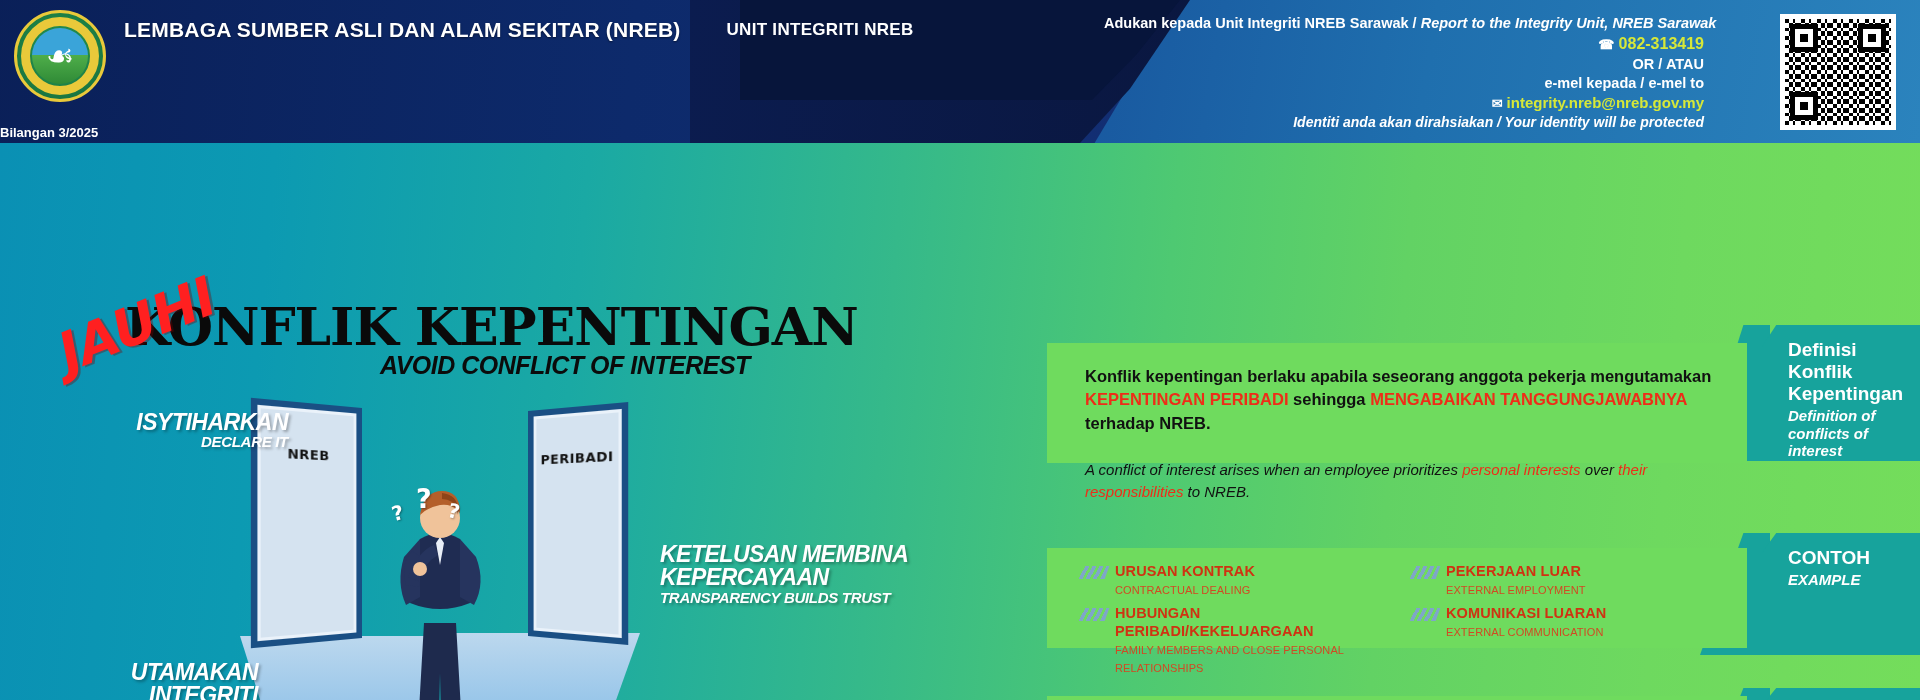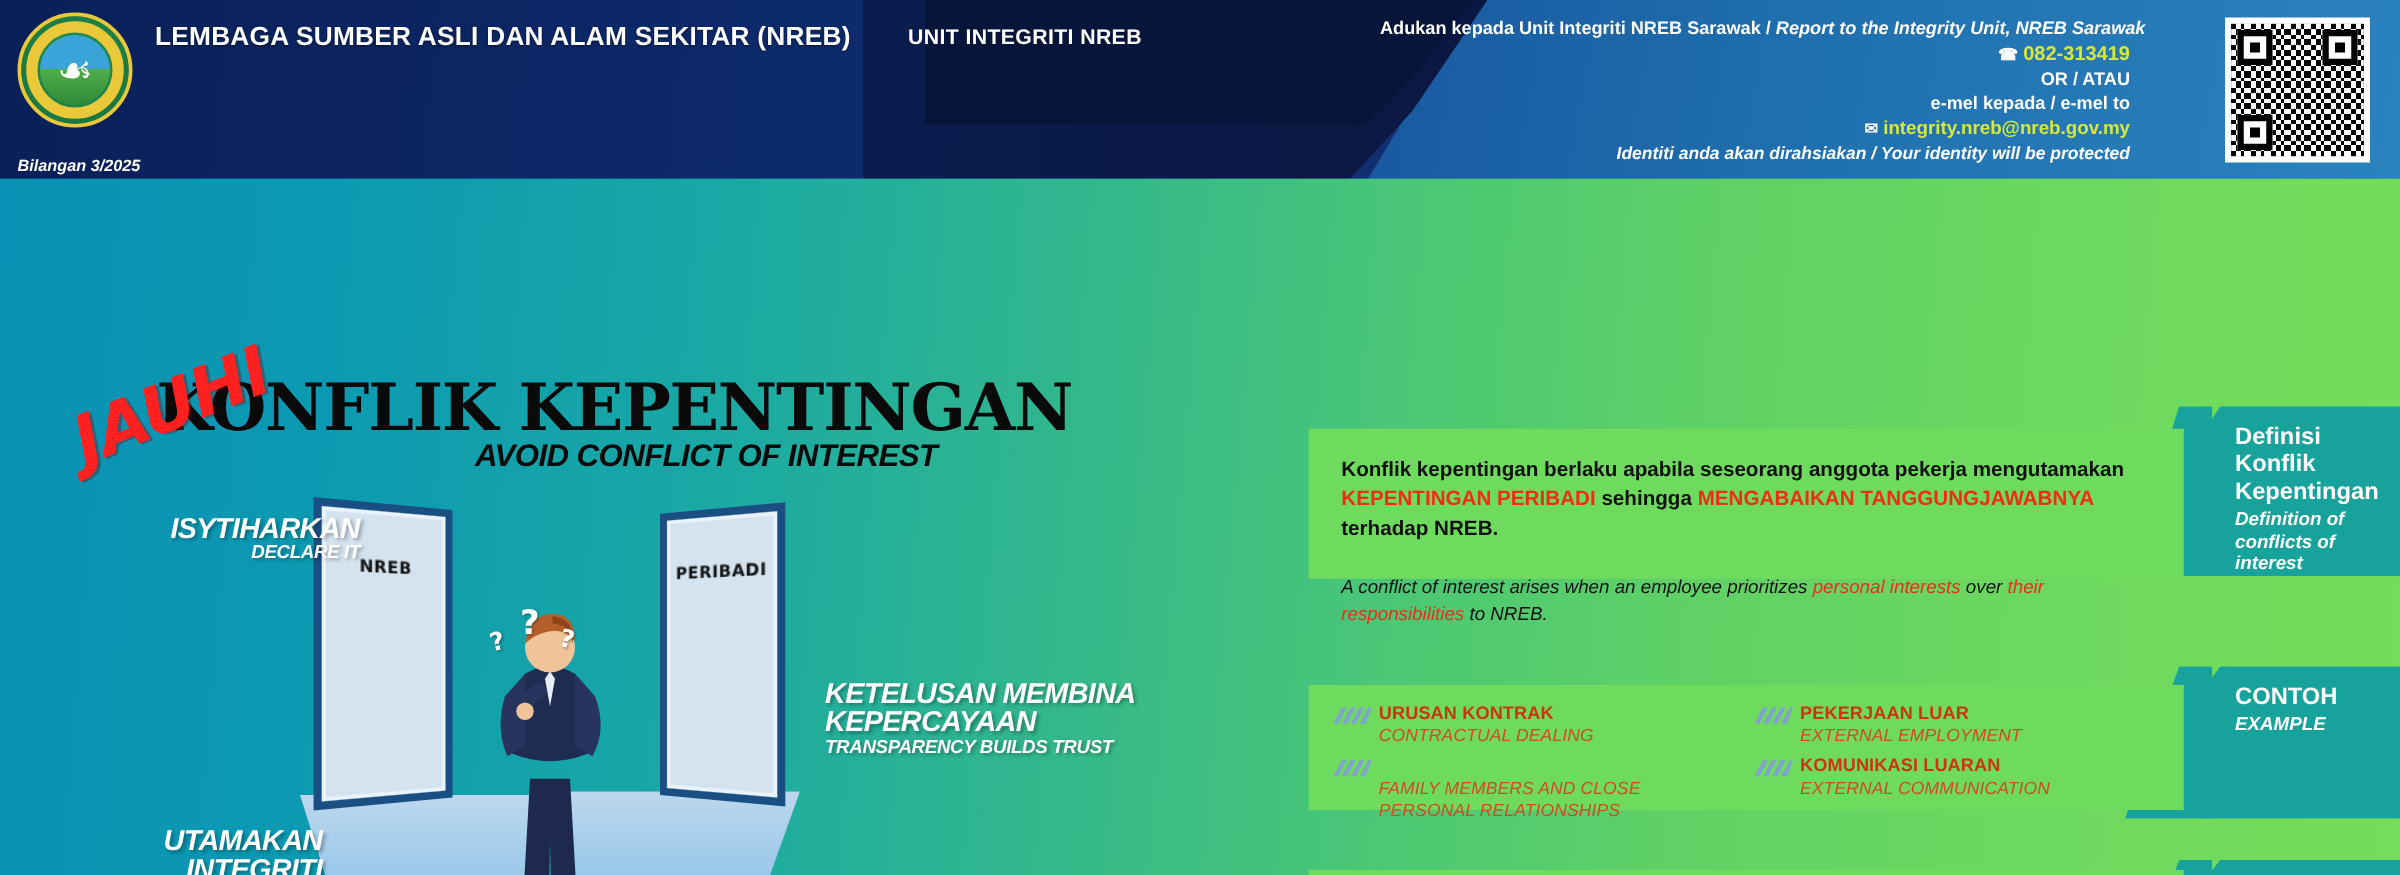--- a/index.html
+++ b/index.html
@@ -61,22 +61,22 @@
     font-size: 21px; font-weight: bold; line-height: 1.33;
     letter-spacing: .2px;
     text-shadow: 0 1px 2px rgba(0,0,0,.5);
   }
   .hdr-unit {
     position: absolute; left: 700px; top: 20px; width: 240px;
     text-align: center;
     color: #fff; font-size: 17px; font-weight: bold; letter-spacing: .3px;
   }
   .bilangan {
-    position: absolute; left: 14px; top: 125px;
-    color: #fff; font-size: 13px; font-weight: bold; font-style: italic;
+    position: absolute; left: 0; top: 125px;
+    color: #fff; font-size: 13px; font-weight: bold;
   }
 
   .contact {
     position: absolute; right: 216px; top: 14px;
     width: 600px; text-align: right;
     color: #fff; font-size: 14.5px; font-weight: bold; line-height: 1.33;
   }
   .contact .l1 { white-space: nowrap; }
   .contact .l1 i { font-style: italic; }
   .contact .phone { color: #d7e838; font-size: 16px; }
@@ -183,20 +183,21 @@
             text-shadow: 1px 1px 2px rgba(0,0,0,.35); }
   .qm1 { position:absolute; left: 0; top: 18px; font-size: 20px; transform: rotate(-14deg); }
   .qm2 { position:absolute; left: 24px; top: 0; font-size: 27px; }
   .qm3 { position:absolute; left: 56px; top: 16px; font-size: 20px; transform: rotate(14deg); }
 
   
   .card {
     position: absolute; z-index: 4;
     background: #6fdb5e;
     color: #111;
+    padding-left: 12px;
   }
   .card.c1 { left: 1047px; top: 200px; width: 700px; height: 120px; }
   .card.c2 { left: 1047px; top: 405px; width: 700px; height: 100px; }
   .card.c3 { left: 1047px; top: 553px; width: 700px; height: 90px; }
 
   .c1-inner { padding: 22px 26px 0 26px; }
   .c1-ms { font-size: 16.5px; font-weight: bold; line-height: 1.42; }
   .c1-en { margin-top: 24px; font-size: 15px; font-style: italic; line-height: 1.42; }
   .red { color: #ee2d18; }
 
@@ -205,21 +206,21 @@
   .ex-item { display: flex; align-items: flex-start; gap: 8px; margin-bottom: 6px; }
   .ex-ico {
     flex: none; margin-top: 4px; width: 26px; height: 13px;
     background:
       linear-gradient(100deg, transparent 0 2px, #7fa6c8 2px 6px, transparent 6px 9px,
                       #7fa6c8 9px 13px, transparent 13px 16px, #7fa6c8 16px 20px,
                       transparent 20px 23px, #7fa6c8 23px 26px);
     transform: skewX(-20deg);
   }
   .ex-t1 { font-size: 14.5px; font-weight: bold; color: #cf3312; letter-spacing: .1px; }
-  .ex-t2 { font-size: 14px; font-style: italic; color: #d14a23; letter-spacing: .1px; }
+  .ex-t2 { font-size: 11px; color: #d14a23; letter-spacing: .1px; }
 
   .c3-inner { padding: 20px 26px 0 26px; }
 
   
   .tab {
     position: absolute; z-index: 5;
     background: #17a39c;
     color: #fff; text-align: left;
     clip-path: polygon(9% 0, 100% 0, 100% 100%, 0 100%, 0 16%);
     padding: 14px 18px 10px 26px;
@@ -371,21 +372,21 @@
         <div class="ex-item">
           <span class="ex-ico"></span>
           <span>
             <span class="ex-t1">URUSAN KONTRAK</span><br>
             <span class="ex-t2">CONTRACTUAL DEALING</span>
           </span>
         </div>
         <div class="ex-item">
           <span class="ex-ico"></span>
           <span>
-            <br>
+            <span class="ex-t1">HUBUNGAN PERIBADI/KEKELUARGAAN</span><br>
             <span class="ex-t2">FAMILY MEMBERS AND CLOSE PERSONAL RELATIONSHIPS</span>
           </span>
         </div>
       </div>
       <div class="c2-col">
         <div class="ex-item">
           <span class="ex-ico"></span>
           <span>
             <span class="ex-t1">PEKERJAAN LUAR</span><br>
             <span class="ex-t2">EXTERNAL EMPLOYMENT</span>

